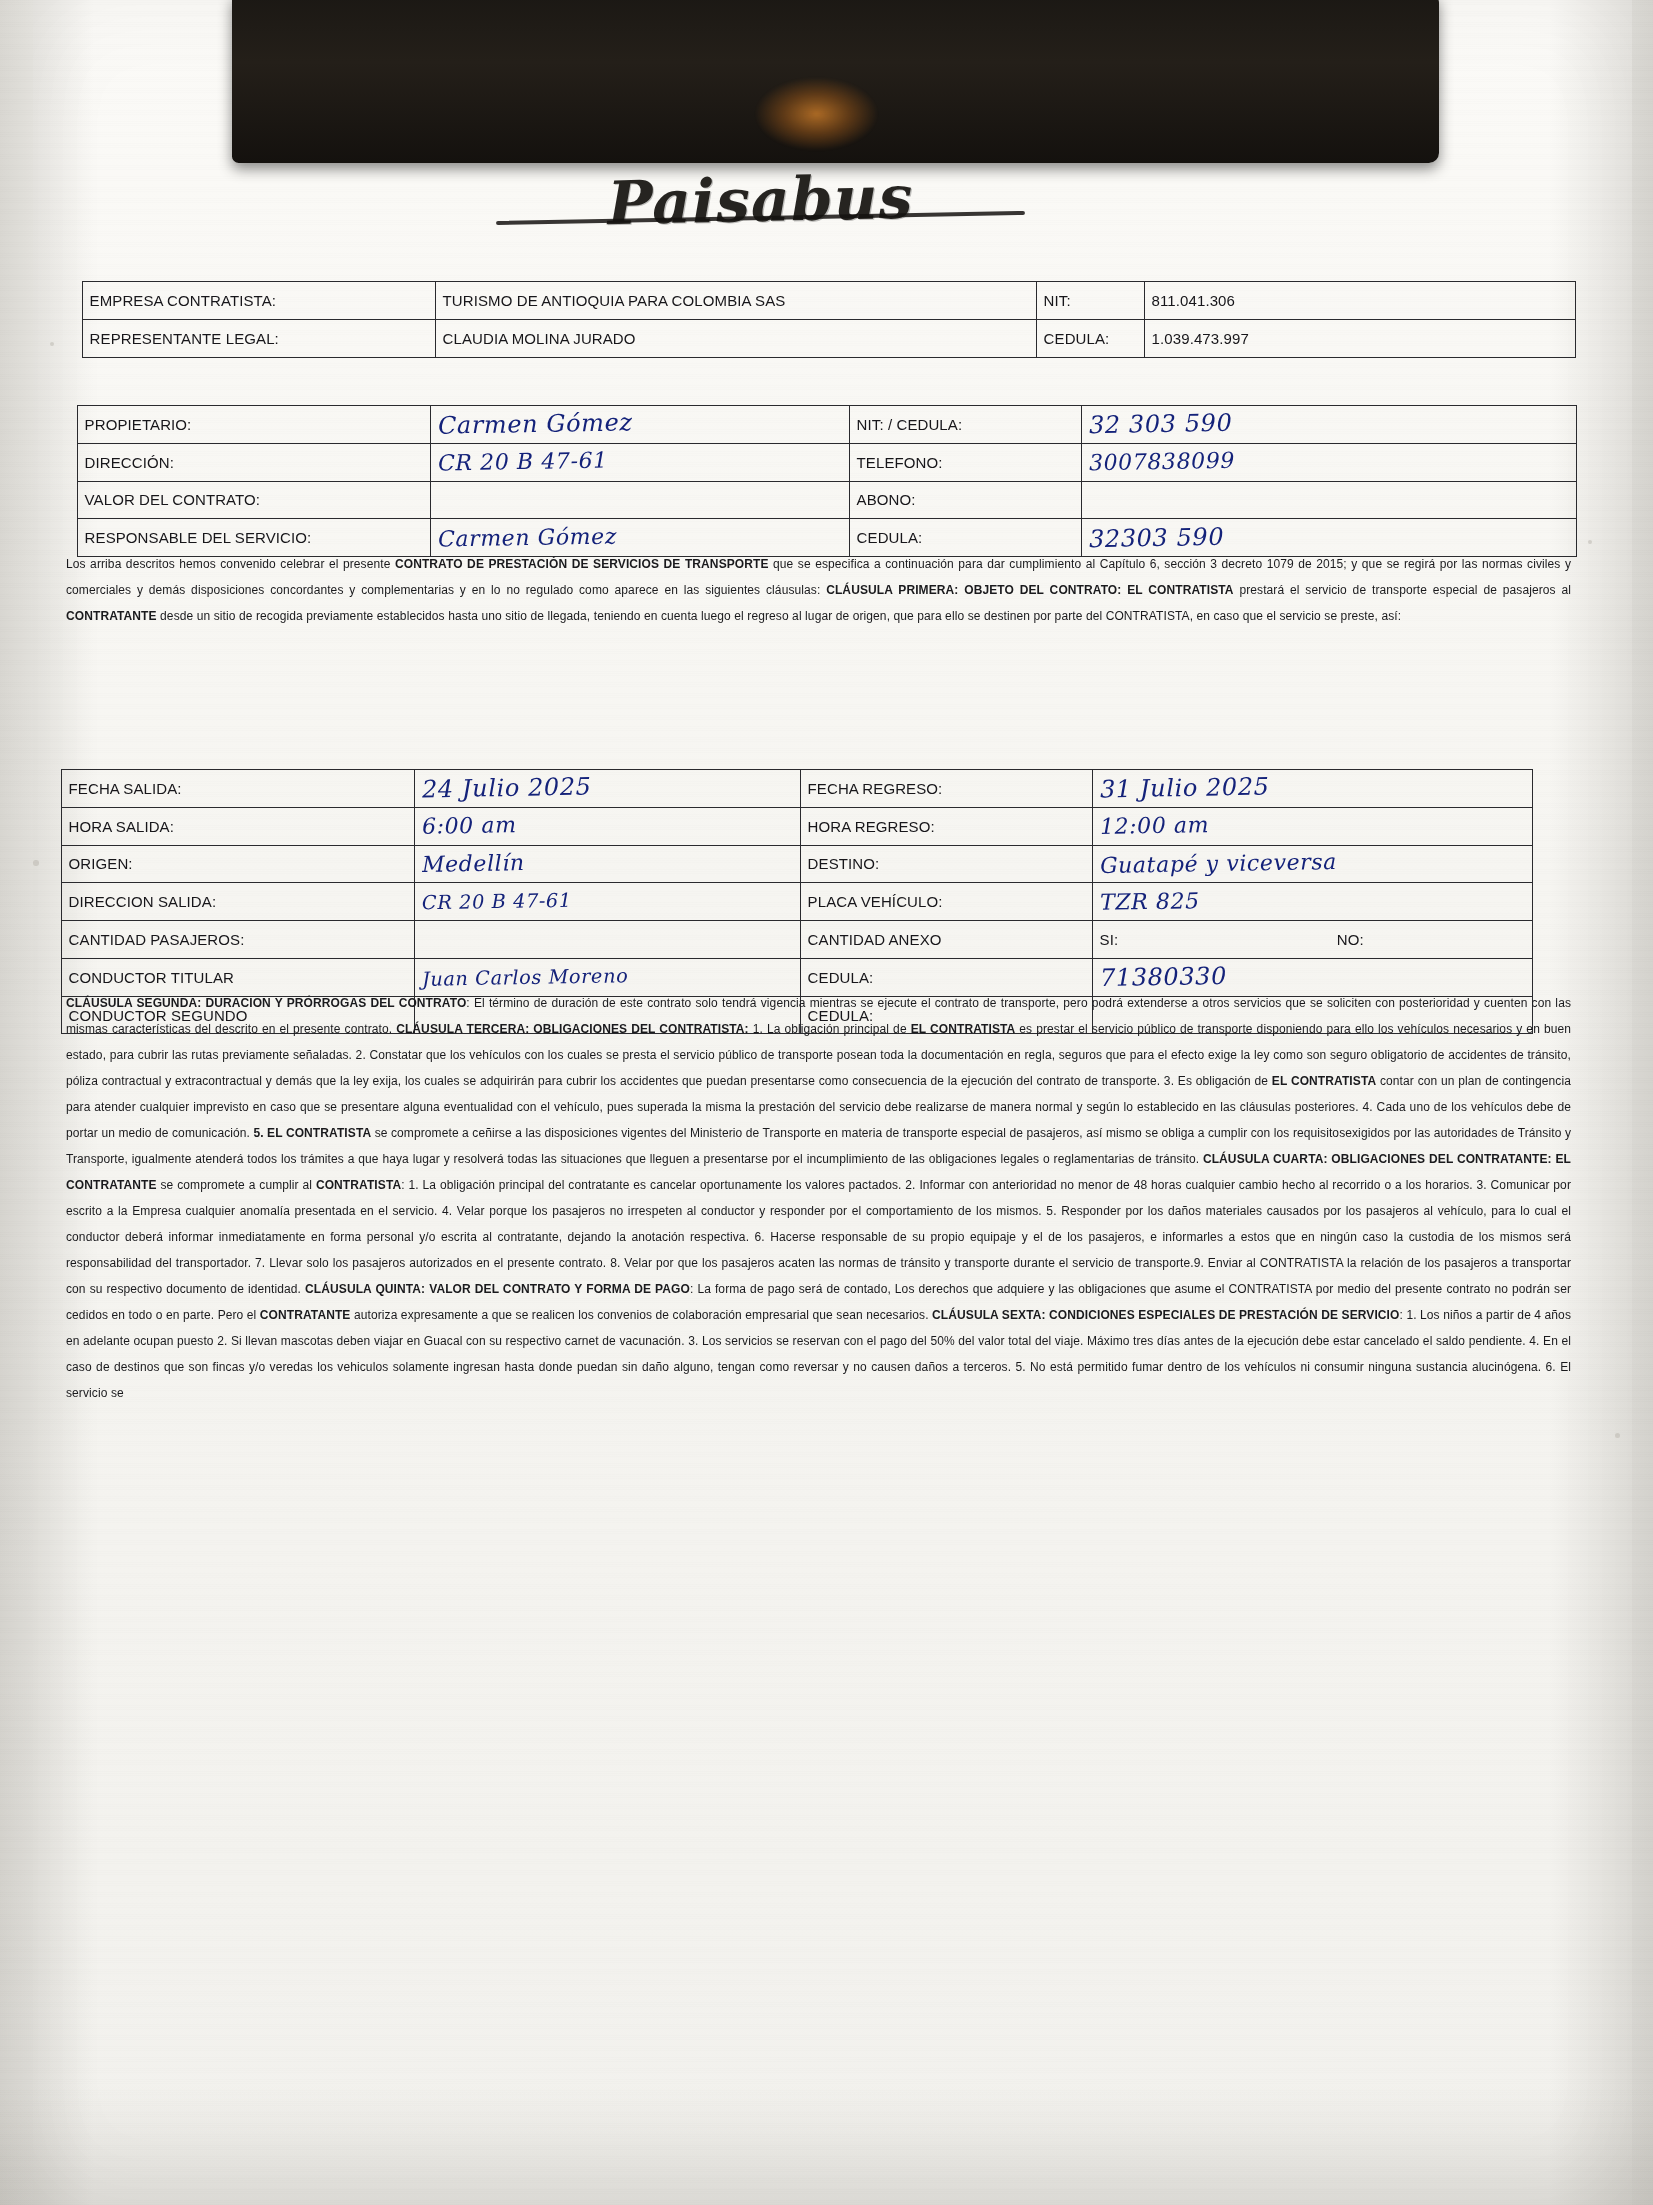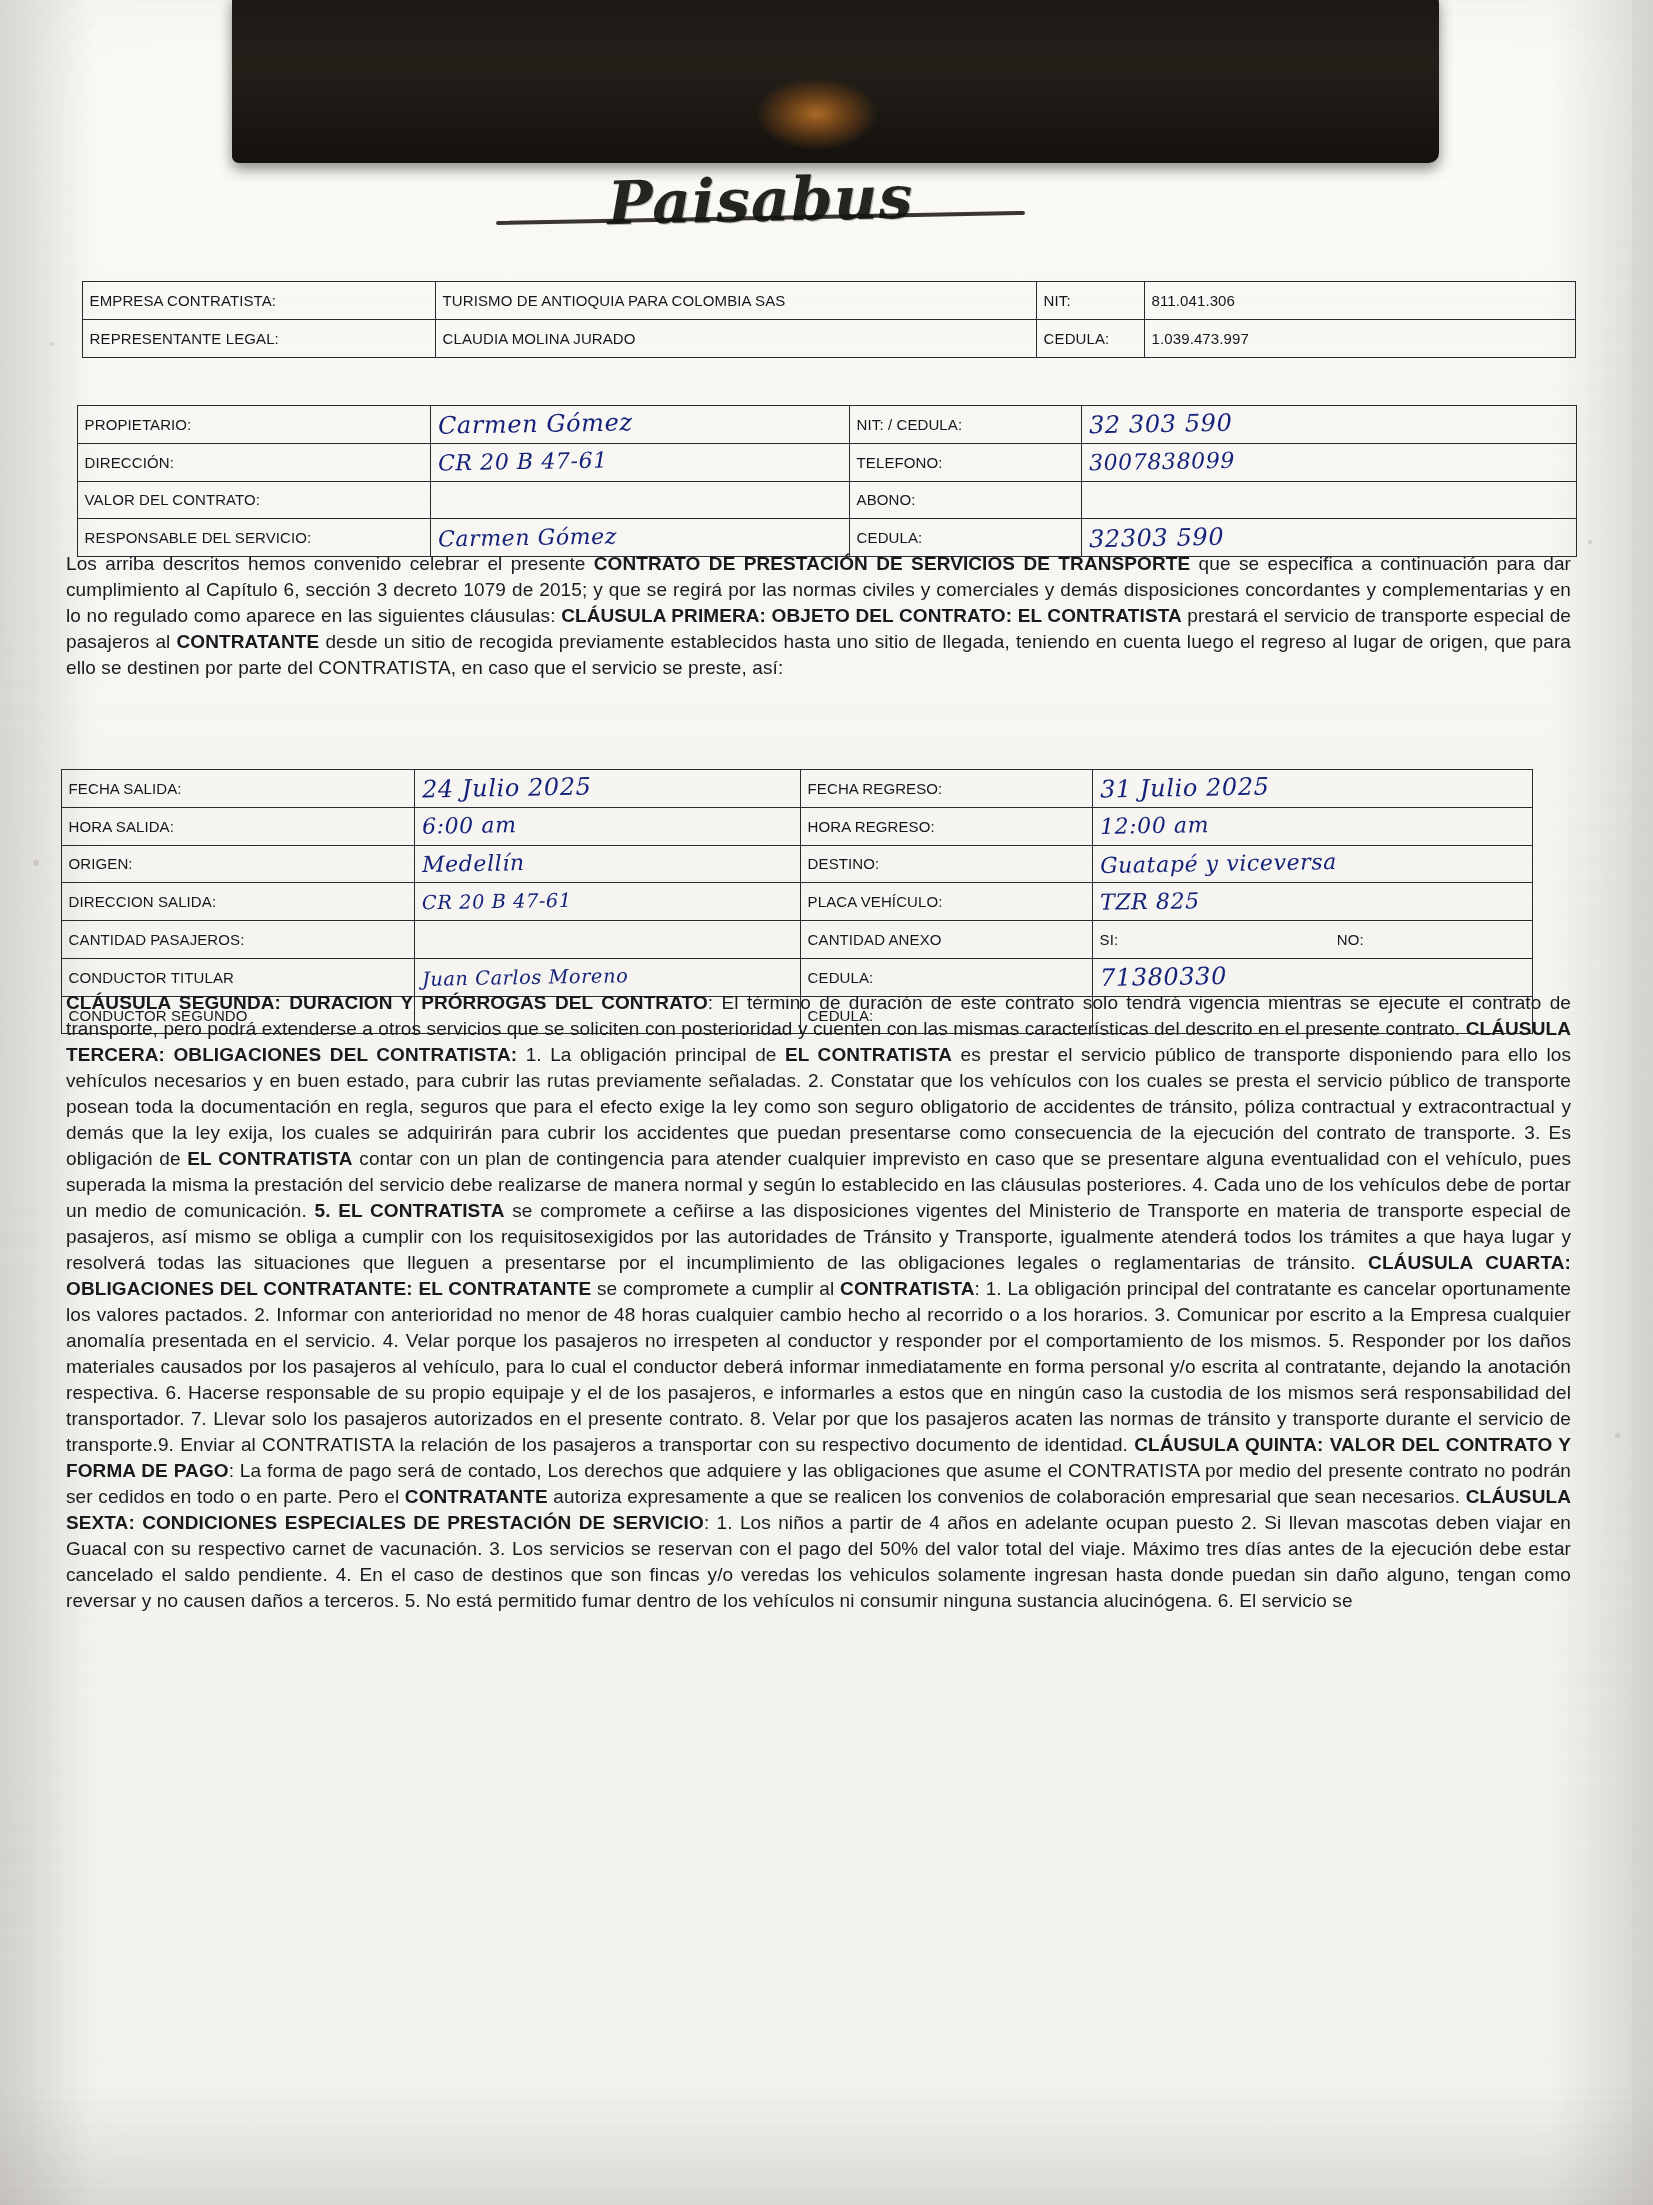--- a/index.html
+++ b/index.html
@@ -129,21 +129,21 @@
     display: inline-block;
     transform: rotate(-1deg);
   }
   .hw.sm { font-size: 19.3px; }
   .hw.lg { font-size: 24px; }
 
   
   .para {
     position: absolute;
     color: #1a1a1d;
-    font-size: 19px;
+    font-size: 12px;
     line-height: 26px;
     text-align: justify;
     letter-spacing: 0.1px;
   }
   .para b { font-weight: bold; }
 
   #p1 { left: 66px; top: 551px; width: 1505px; }
   #p2 { left: 66px; top: 990px; width: 1505px; }
 
   

